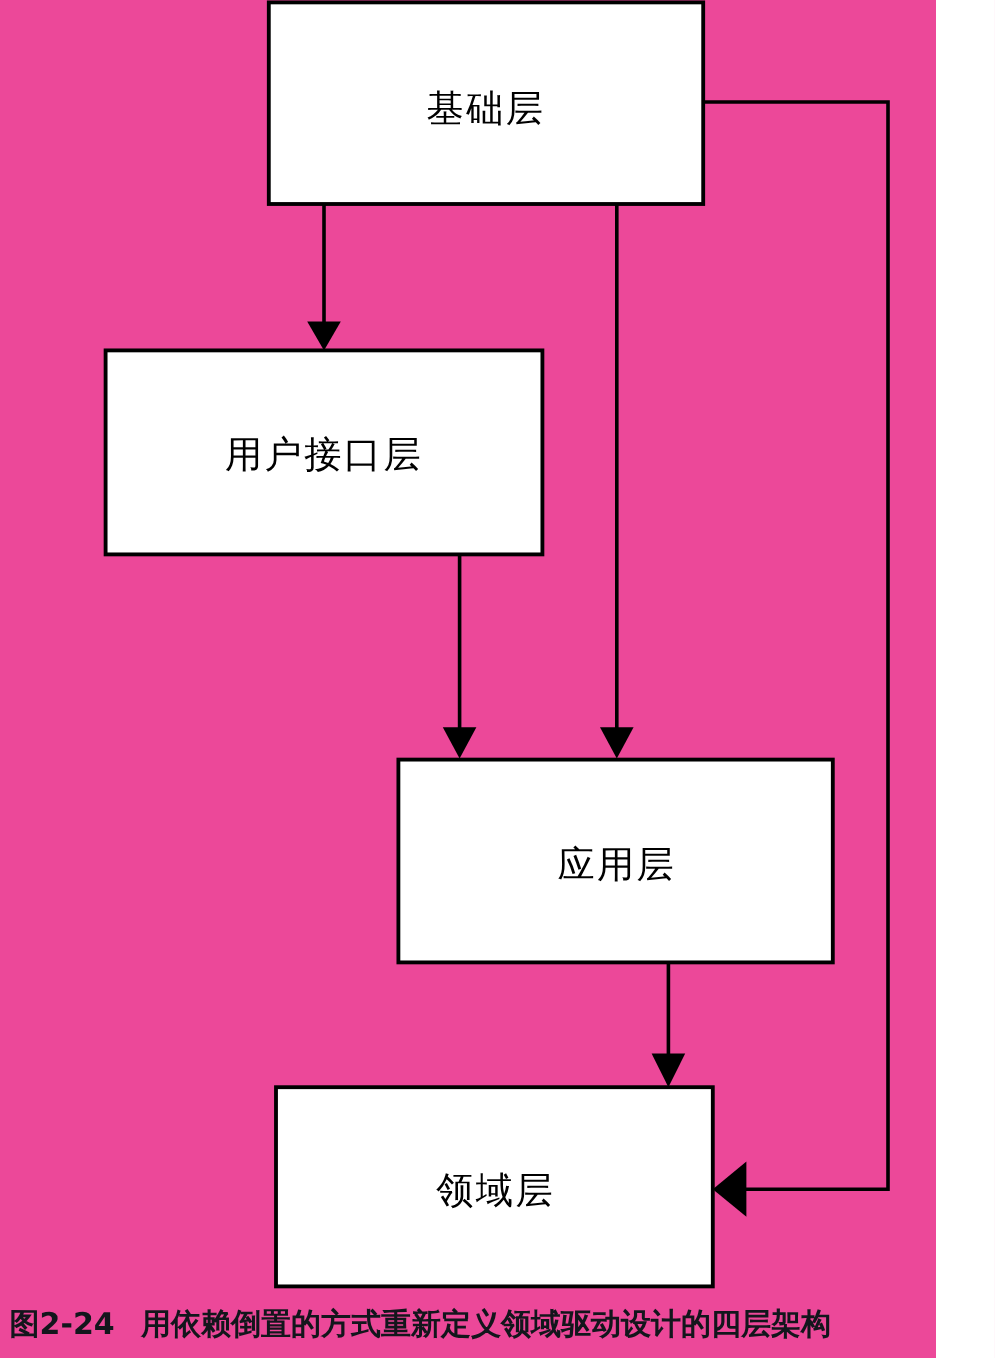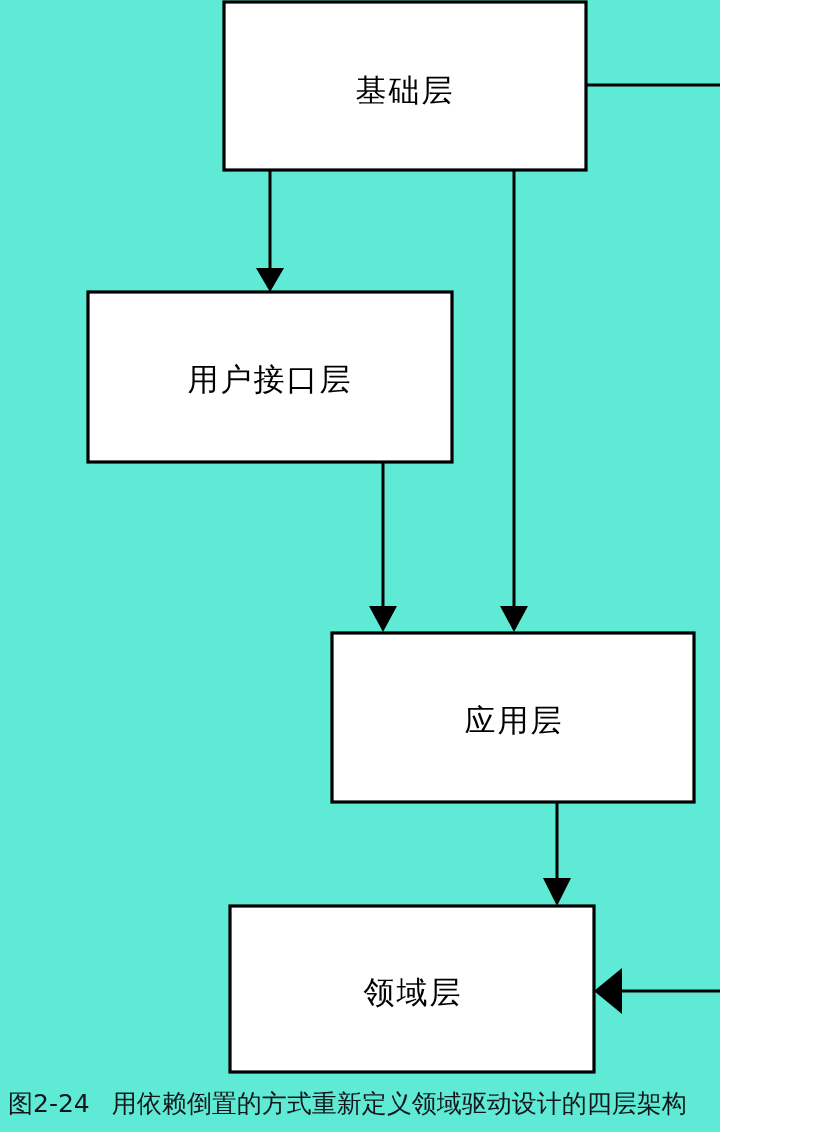--- a/index.html
+++ b/index.html
@@ -5,23 +5,23 @@
   html, body {
     margin: 0;
     padding: 0;
     background: #ffffff;
   }
   body {
     font-family: "Liberation Serif", "DejaVu Serif", serif;
   }
   #page {
     position: relative;
-    width: 720px;
+    width: 780px;
     height: 1132px;
-    background: #5eead4;
+    background: #ec4899;
     overflow: hidden;
   }
   #diagram-svg {
     position: absolute;
     left: 0;
     top: 0;
     width: 829px;
     height: 1132px;
   }
   .box-rect {
@@ -47,21 +47,21 @@
     dominant-baseline: central;
     letter-spacing: 2px;
   }
   .caption {
     position: absolute;
     left: 8px;
     top: 1087px;
     width: 820px;
     font-family: "DejaVu Sans", "Liberation Sans", sans-serif;
     font-size: 25px;
-    font-weight: normal;
+    font-weight: bold;
     color: #13161c;
     white-space: nowrap;
     letter-spacing: 0px;
   }
   .caption .cap-index {
     margin-right: 22px;
   }
 </style>
 </head>
 <body>

